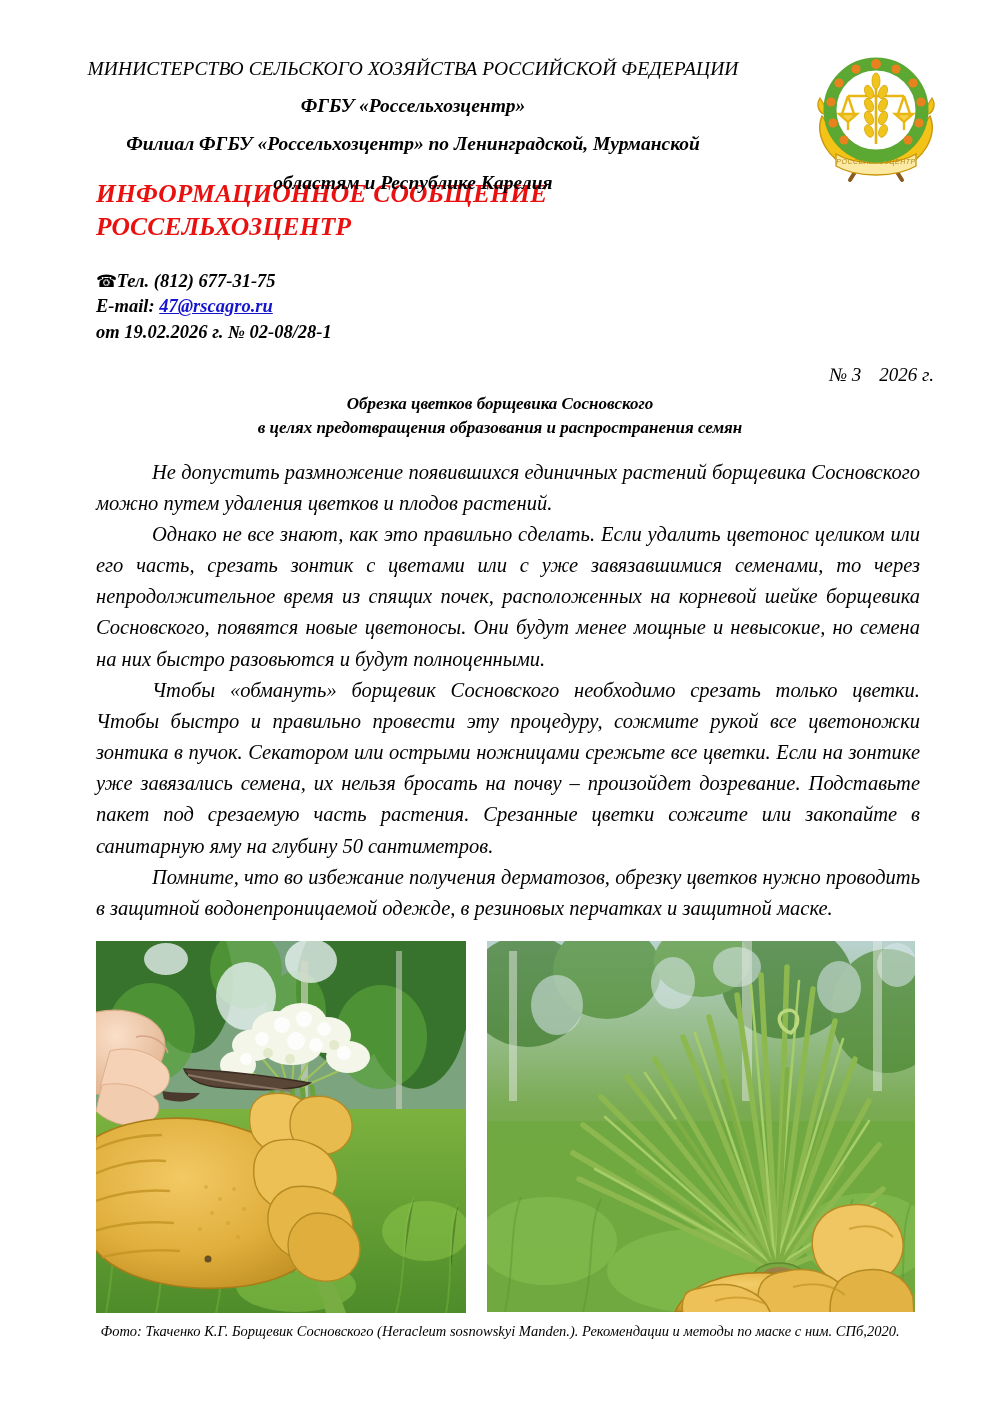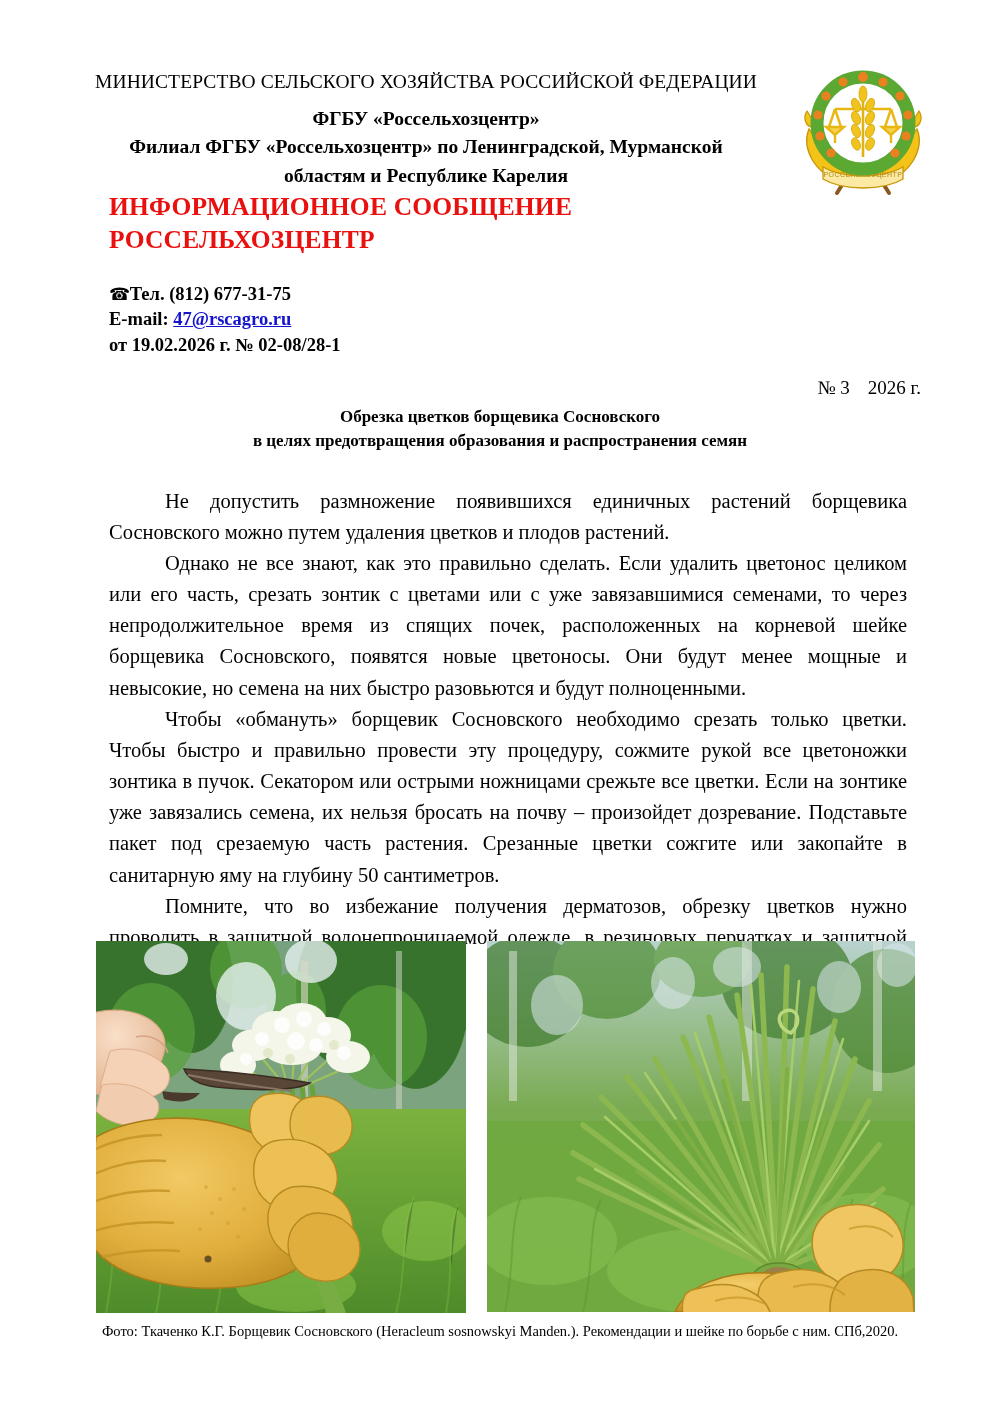--- a/index.html
+++ b/index.html
@@ -15,21 +15,22 @@
     font-family: "Liberation Serif", "DejaVu Serif", serif;
     color: #000000;
     overflow: hidden;
   }
 
   .page {
     position: relative;
     width: 1000px;
     height: 1048px;
     box-sizing: border-box;
-    padding: 17px;
+    padding: 4px;
+    font-style: italic;
   }
 
   
   .header {
     position: relative;
     padding: 52px 0 0 0;
     height: 130px;
     box-sizing: border-box;
   }
   .header-text {
@@ -49,21 +50,21 @@
     font-size: 19.5px;
     font-weight: bold;
     line-height: 1.42;
     margin-top: 10px;
     white-space: nowrap;
   }
   .branch-line {
     font-size: 19.5px;
     font-weight: bold;
     line-height: 1.42;
-    margin-top: 1px;
+    margin-top: 11px;
   }
 
   
   .emblem {
     position: absolute;
     top: 48px;
     right: 56px;
     width: 128px;
     height: 132px;
   }
@@ -114,21 +115,21 @@
     margin-top: 6px;
     padding: 0 86px;
     text-align: center;
     font-weight: bold;
     font-size: 17px;
     line-height: 1.44;
   }
 
   
   .body-text {
-    margin-top: 32px;
+    margin-top: 16px;
     padding: 0 76px 0 92px;
   }
   .body-text p {
     margin: 0 0 0 0;
     text-align: justify;
     text-indent: 56px;
     font-size: 20.5px;
     line-height: 1.52;
     hyphens: none;
   }
@@ -539,15 +540,15 @@
           <g stroke="#c59626" stroke-width="2" fill="none" opacity="0.7">
             <path d="M228 360 C246 354 266 356 280 364"></path>
             <path d="M306 346 C326 340 346 344 358 354"></path>
             <path d="M362 288 C378 282 396 286 406 296"></path>
           </g>
         </g>
       </svg>
     </div>
   </div>
 
-  <div class="caption">Фото: Ткаченко К.Г. Борщевик Сосновского (Heracleum sosnowskyi Manden.). Рекомендации и шейке по борьбе с ним. СПб,2020.</div>
+  <div class="caption">Фото: Ткаченко К.Г. Борщевик Сосновского (Heracleum sosnowskyi Manden.). Рекомендации и методы по маске с ним. СПб,2020.</div>
 
 </div>
 
 </body></html>

